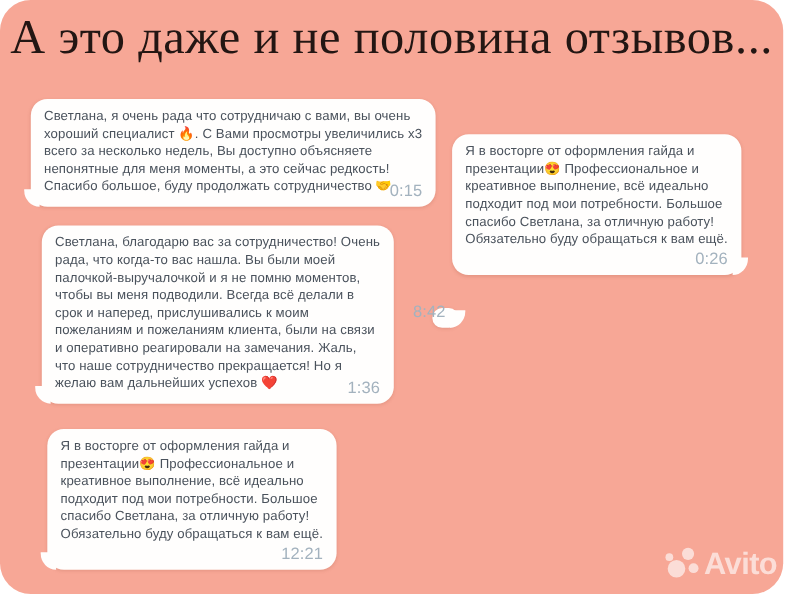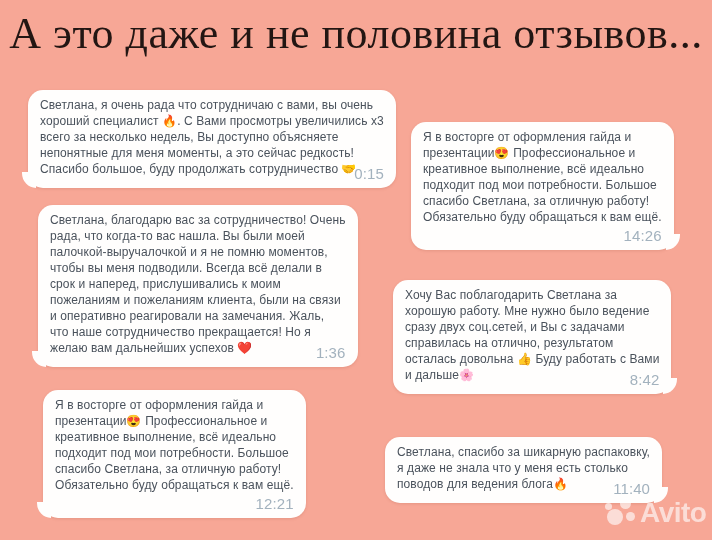--- a/index.html
+++ b/index.html
@@ -5,20 +5,21 @@
   html, body { margin: 0; padding: 0; }
   body { width: 720px; height: 540px; overflow: hidden; }
 
   .page {
     position: relative;
     width: 712px;
     height: 540px;
     background: #F7A796;
     font-family: "Liberation Sans", sans-serif;
     overflow: hidden;
+    border-radius: 28px;
   }
 
   .title {
     position: absolute;
     left: 0; right: 0; top: 6px;
     text-align: center;
     font-family: "Liberation Serif", serif;
     font-size: 44px;
     line-height: 56px;
     font-weight: 400;
@@ -135,36 +136,24 @@
 Обязательно буду обращаться к вам ещё.</div>
         <span class="msg-time">12:21</span>
       </div>
       <div class="bubble right pos-3 time-own-line">
         <div class="msg-text">Я в восторге от оформления гайда и
 презентации😍 Профессиональное и
 креативное выполнение, всё идеально
 подходит под мои потребности. Большое
 спасибо Светлана, за отличную работу!
 Обязательно буду обращаться к вам ещё.</div>
-        <span class="msg-time">14:26</span>
+        <span class="msg-time">0:26</span>
       </div>
       <div class="bubble right pos-4">
-        <div class="msg-text">Хочу Вас поблагодарить Светлана за
-хорошую работу. Мне нужно было ведение
-сразу двух соц.сетей, и Вы с задачами
-справилась на отлично, результатом
-осталась довольна 👍 Буду работать с Вами
-и дальше🌸</div>
         <span class="msg-time">8:42</span>
-      </div>
-      <div class="bubble right pos-5">
-        <div class="msg-text">Светлана, спасибо за шикарную распаковку,
-я даже не знала что у меня есть столько
-поводов для ведения блога🔥</div>
-        <span class="msg-time">11:40</span>
       </div>
     </div>
 
   <div class="watermark">
     <span class="wm-logo">
       <i class="wm-c-small-tl"></i>
       <i class="wm-c-med-tr"></i>
       <i class="wm-c-big-bl"></i>
       <i class="wm-c-small-r"></i>
     </span>

